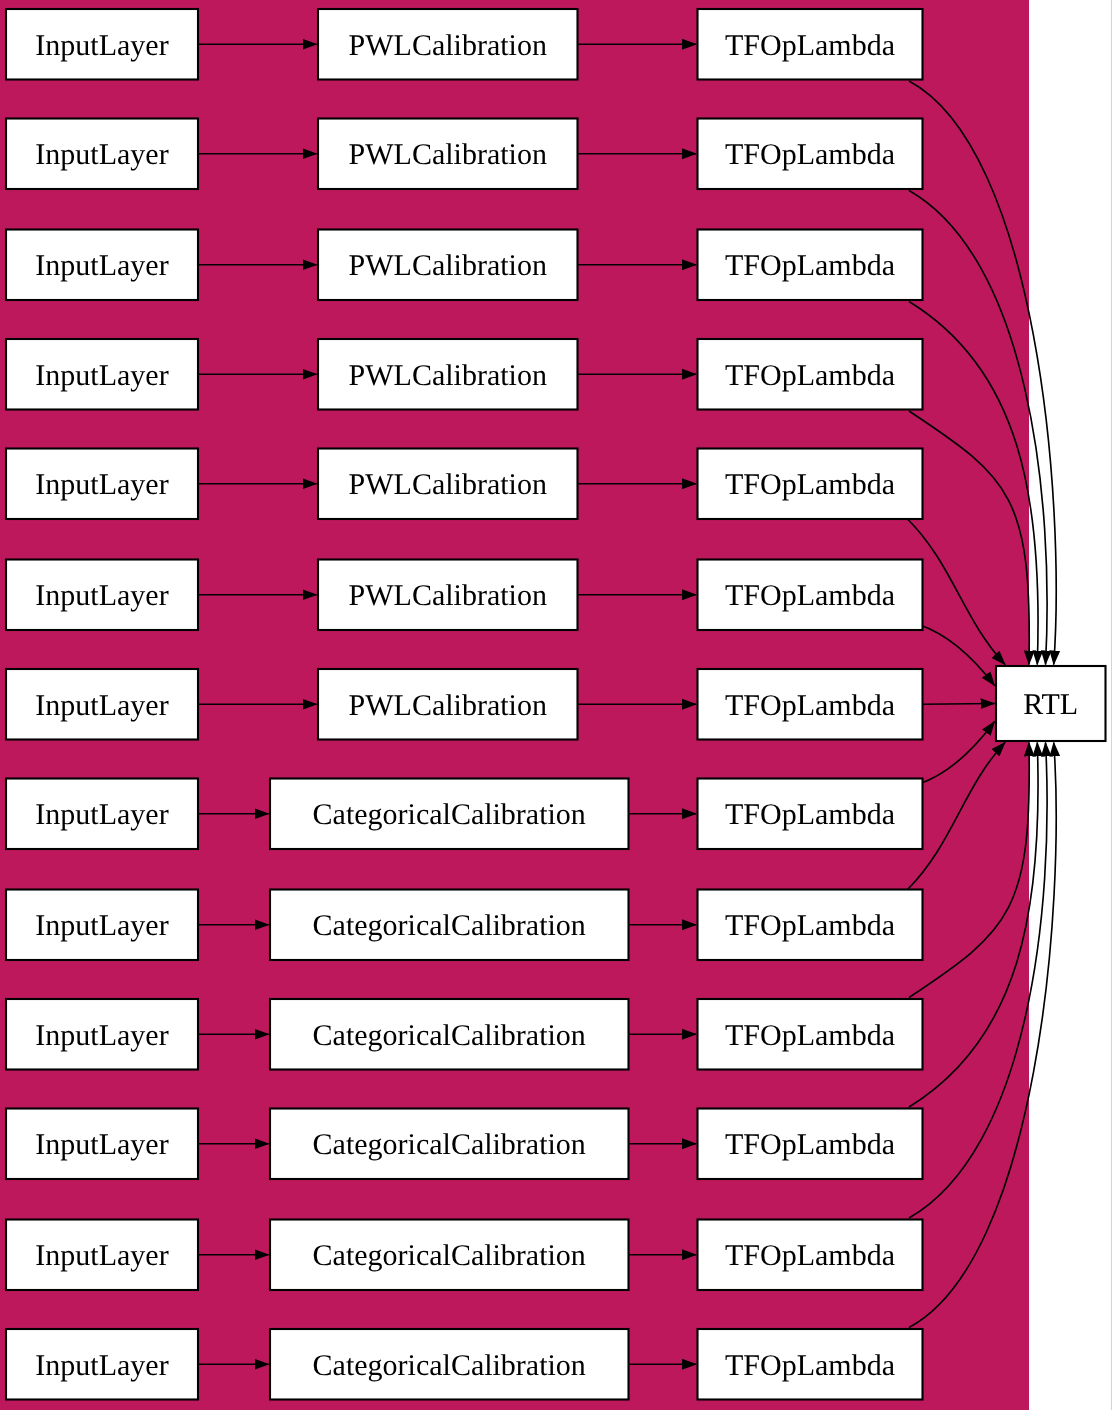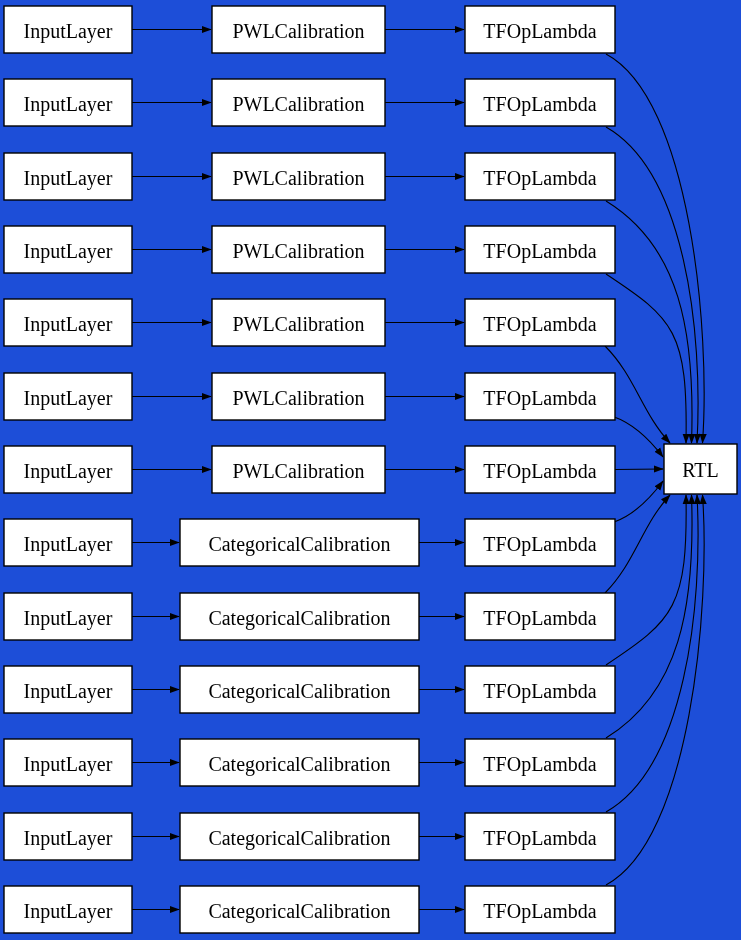--- a/index.html
+++ b/index.html
@@ -2,23 +2,23 @@
 <html><head>
 <meta charset="utf-8">
 <style>
   html, body {
     margin: 0;
     padding: 0;
     background: #ffffff;
   }
   #diagram-wrap {
     position: relative;
-    width: 741px;
+    width: 686px;
     height: 940px;
-    background: #1d4ed8;
+    background: #be185d;
     font-family: "Liberation Serif", "DejaVu Serif", serif;
   }
   svg text {
     font-family: "Liberation Serif", "DejaVu Serif", serif;
     font-size: 20px;
     fill: #000000;
   }
   svg path.edge {
     fill: none;
     stroke: #000000;

